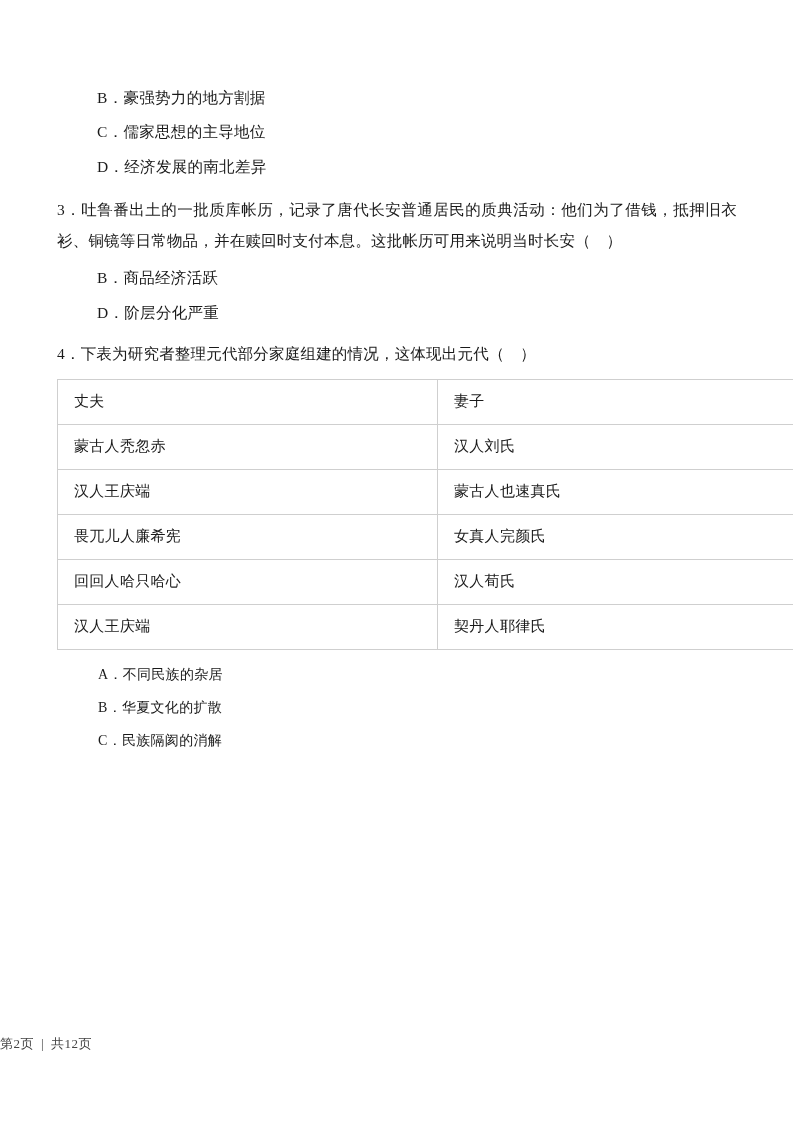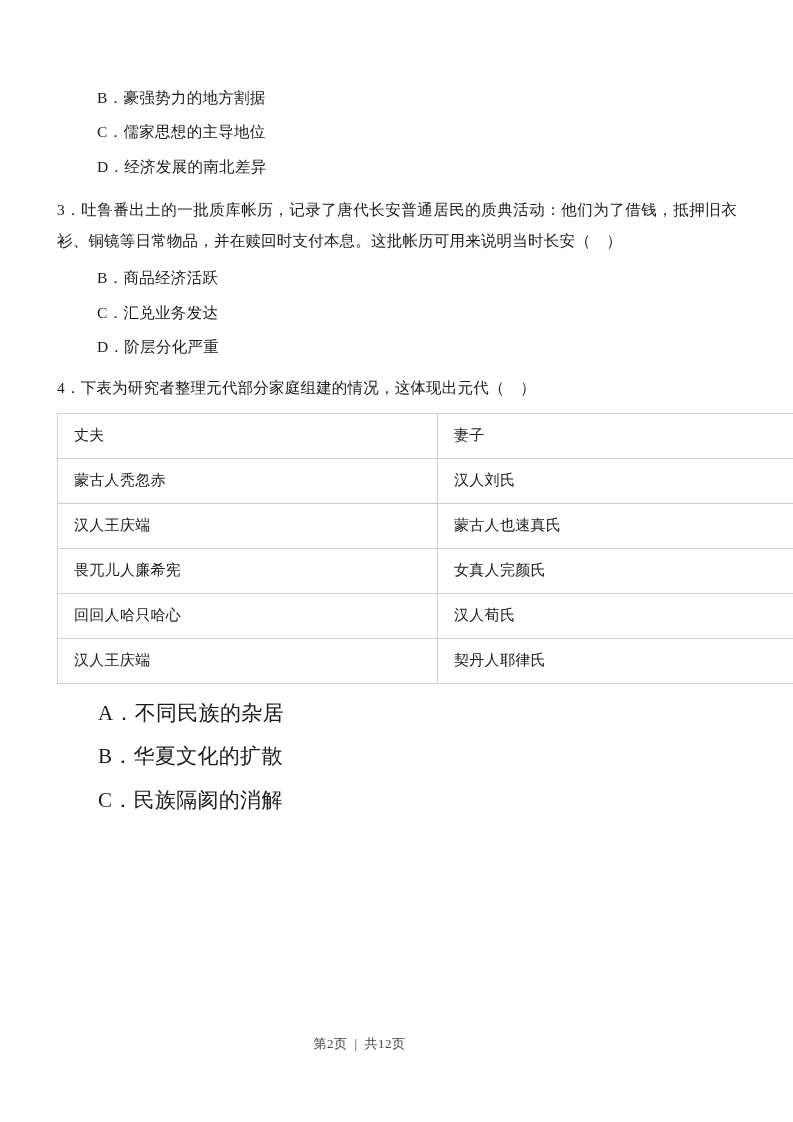--- a/index.html
+++ b/index.html
@@ -65,32 +65,32 @@
     border: 1px solid #cfcfcf;
     height: 44px;
     padding: 0 16px;
     font-size: 15px;
     vertical-align: middle;
     letter-spacing: 0.3px;
   }
   table.data-table td.col1 { width: 347px; }
   table.data-table td.col2 { width: 333px; }
   .after-table-opt {
-    font-size: 21px;
+    font-size: 14px;
     line-height: 1.5;
     margin: 0 0 12px 0;
     padding-left: 41px;
     letter-spacing: 0.3px;
   }
   .footer {
     position: absolute;
     left: 0;
     top: 1035px;
     width: 719px;
-    text-align: center;
+    text-align: left;
     font-size: 13px;
     color: #444;
     letter-spacing: 0.5px;
   }
   .footer .sep { margin: 0 7px; }
 </style>
 </head>
 <body>
 
 <div class="page">
@@ -105,23 +105,20 @@
     <div class="option">
       <span class="opt-letter">D．</span><span>经济发展的南北差异</span>
     </div>
 
     <div class="question">
       <span class="q-num">3．</span><span>吐鲁番出土的一批质库帐历，记录了唐代长安普通居民的质典活动：他们为了借钱，抵押旧衣衫、铜镜等日常物品，并在赎回时支付本息。这批帐历可用来说明当时长安（　）</span>
     </div>
 
     <div class="option">
       <span class="opt-letter">B．</span><span>商品经济活跃</span>
-    </div>
-    <div class="option">
-      <span class="opt-letter">C．</span><span>汇兑业务发达</span>
     </div>
     <div class="option">
       <span class="opt-letter">D．</span><span>阶层分化严重</span>
     </div>
 
     <div class="question q4">
       <span class="q-num">4．</span><span>下表为研究者整理元代部分家庭组建的情况，这体现出元代（　）</span>
     </div>
 
     <table class="data-table">

